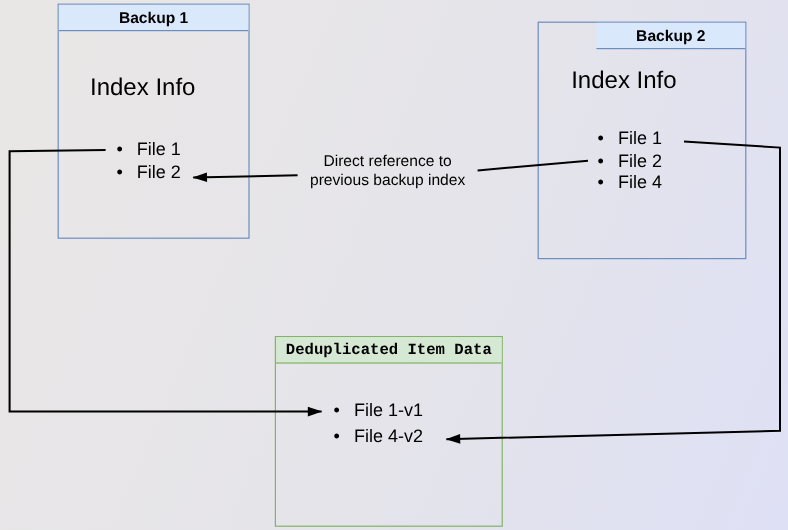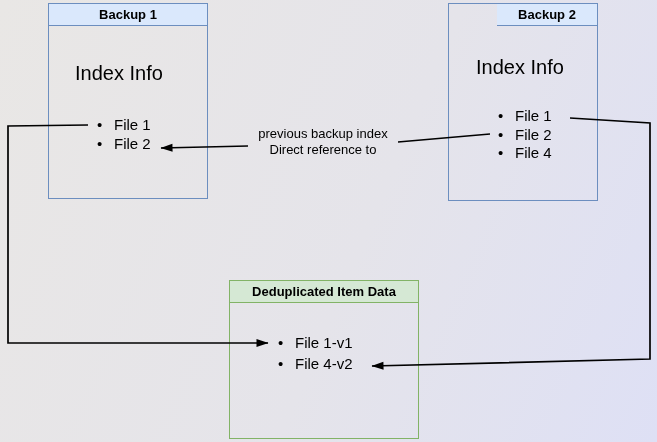--- a/index.html
+++ b/index.html
@@ -23,25 +23,25 @@
     height: 21.5px;
     display: flex;
     align-items: center;
     justify-content: center;
     font-weight: bold;
     font-size: 13px;
     border-bottom: 1.5px solid;
   }
   .blue  { border-color: #6c8ebf; }
   .blue .box-header  { background: #dae8fc; border-bottom-color: #6c8ebf; }
-  .green { border-color: #82b366; }
+  .green { border-color: #82b366; font-family: Liberation Mono, monospace; }
   .green .box-header { background: #d5e8d4; border-bottom-color: #82b366; }
 
   #backup1 { left: 48px;  top: 3px;   width: 160px; height: 196px; }
-  #backup2 { left: 448px; top: 3px;   width: 150px; height: 198px; padding-left: 48px; }
+  #backup2 { left: 448px; top: 18px;   width: 174px; height: 198px; padding-left: 48px; }
   #dedup   { left: 229px; top: 280px; width: 190px; height: 159px; }
 
   .index-info { position: absolute; font-size: 20px; }
   #backup1-index { left: 75px;  top: 62px; }
   #backup2-index { left: 476px; top: 56px; }
 
   .filelist {
     position: absolute;
     list-style: none;
     margin: 0;
@@ -98,22 +98,22 @@
     <div class="box-header">
       <span>Deduplicated Item Data</span>
     </div>
   </div>
   <ul id="dedup-files" class="filelist">
     <li>File 1-v1</li>
     <li>File 4-v2</li>
   </ul>
 
   <div id="edge-label">
+    <div>Direct reference to</div>
     <div>previous backup index</div>
-    <div>Direct reference to</div>
   </div>
 
   <svg class="overlay" width="657" height="442" viewBox="0 0 657 442">
     <defs>
       <marker id="arrow" markerUnits="userSpaceOnUse" markerWidth="14" markerHeight="10" refX="12.5" refY="5" orient="auto">
         <path d="M1,1 L13,5 L1,9 Z" fill="#000"></path>
       </marker>
     </defs>
     <polyline class="connector" points="88,125 8,126 8,343 268,343" marker-end="url(#arrow)"></polyline>
     <polyline class="connector" points="570,118 650,123 650,359 372,366" marker-end="url(#arrow)"></polyline>

